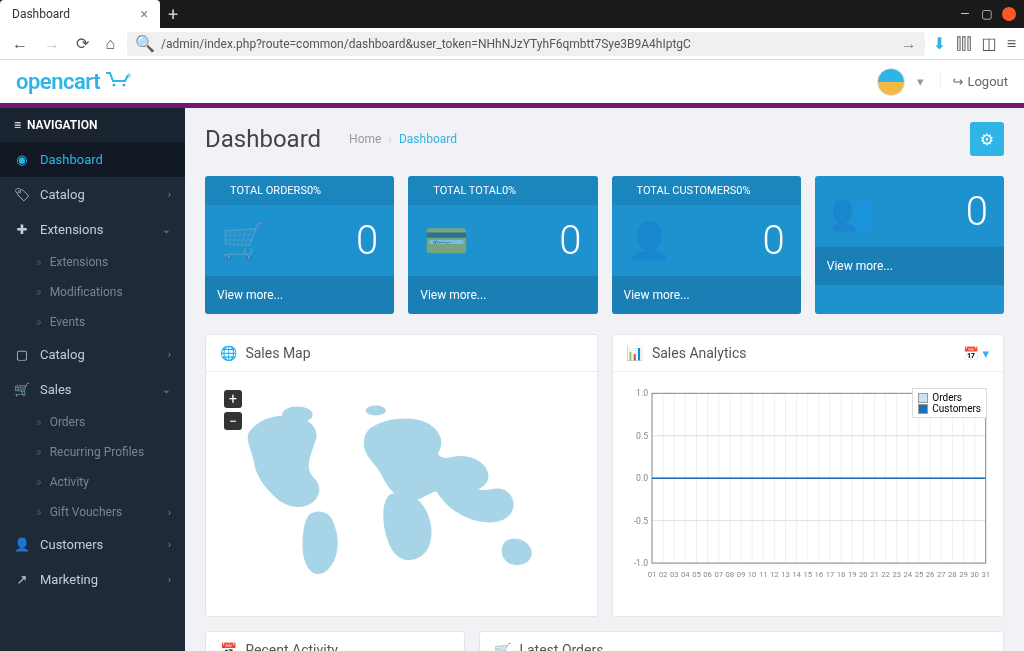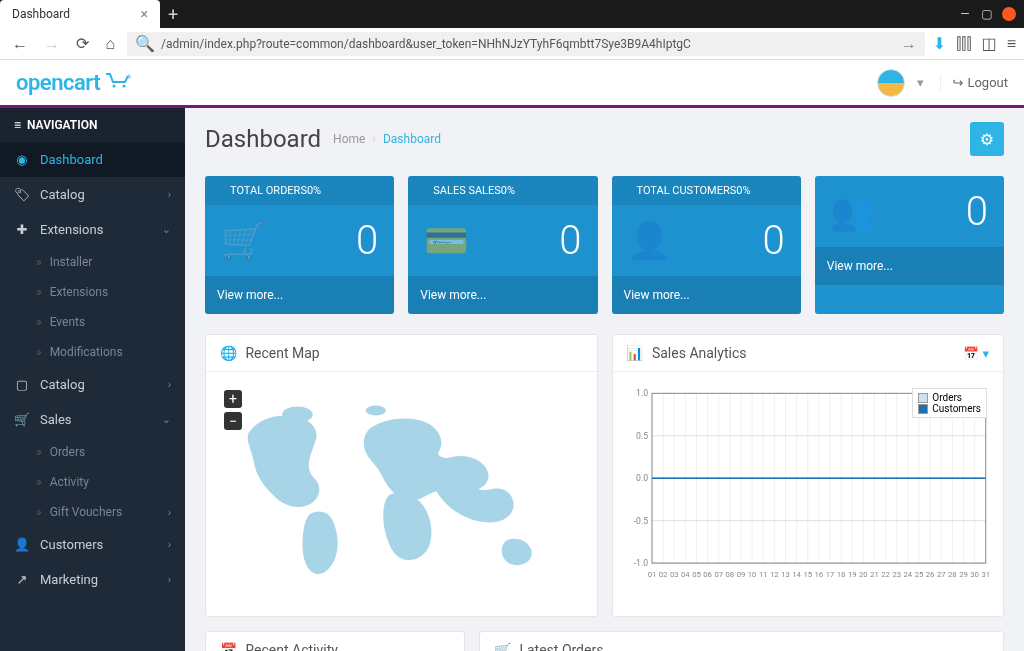--- a/index.html
+++ b/index.html
@@ -19,21 +19,21 @@
 .nav-btn { color: #555; cursor: pointer; font-size: 16px; padding: 2px 4px; }
 .nav-btn.disabled { color: #ccc; }
 .url-input-wrap { flex: 1; display: flex; align-items: center; background: #f0f0f0; border-radius: 3px; padding: 2px 8px; height: 24px; }
 .url-search-icon { color: #888; margin-right: 6px; }
 .url-text { font-size: 12px; color: #555; flex: 1; }
 .url-arrow { color: #888; }
 .toolbar-icons { display: flex; gap: 10px; align-items: center; color: #555; }
 .toolbar-icon { cursor: pointer; }
 
 
-.app-header { height: 48px; background: #fff; display: flex; align-items: center; padding: 0 16px; border-bottom: 3px solid #701a75; }
+.app-header { height: 48px; background: #fff; display: flex; align-items: center; padding: 0 16px; border-bottom: 5px solid #701a75; }
 .logo { display: flex; align-items: center; font-weight: 600; font-size: 22px; color: #2fb5e5; letter-spacing: -0.5px; }
 .logo .cart-g { margin-left: 4px; font-size: 18px; }
 .header-right { margin-left: auto; display: flex; align-items: center; gap: 12px; }
 .avatar { width: 28px; height: 28px; border-radius: 50%; background: linear-gradient(#2fb5e5 50%, #f4b942 50%); border: 1px solid #ddd; }
 .user-drop { color: #999; font-size: 13px; cursor: pointer; padding-right: 16px; border-right: 1px solid #eee; }
 .logout { color: #666; font-size: 13px; cursor: pointer; display: flex; align-items: center; gap: 4px; }
 
 
 .app-body { display: flex; height: calc(651px - 28px - 32px - 48px); }
 
@@ -45,21 +45,21 @@
 .nav-item .icon { width: 16px; text-align: center; }
 .nav-item .chev { margin-left: auto; font-size: 11px; color: #788494; }
 .nav-sub { padding: 8px 14px 8px 36px; font-size: 12px; color: #788494; cursor: pointer; display: flex; align-items: center; gap: 8px; }
 .nav-sub::before { content: "»"; color: #556; }
 .nav-sub .chev { margin-left: auto; font-size: 11px; }
 
 
 .main { flex: 1; background: #f0f2f5; overflow-y: auto; padding-bottom: 20px; }
 .page-header { display: flex; align-items: center; padding: 14px 20px; }
 .page-title { font-size: 24px; font-weight: 400; color: #444; }
-.breadcrumb { margin-left: 12px; font-size: 12px; color: #999; }
+.breadcrumb { margin-left: 28px; font-size: 12px; color: #999; }
 .breadcrumb a { color: #2fb5e5; text-decoration: none; }
 .bc-sep { margin: 0 4px; color: #ccc; }
 .settings-btn { margin-left: auto; background: #2fb5e5; color: #fff; border: none; width: 34px; height: 34px; border-radius: 3px; cursor: pointer; font-size: 16px; }
 
 
 .stat-row { display: flex; gap: 14px; padding: 6px 20px; }
 .stat-tile { flex: 1; background: #1e91cf; color: #fff; border-radius: 3px; overflow: hidden; }
 .stat-top { display: flex; padding: 8px 25px; font-size: 11px; background: rgba(0,0,0,0.08); }
 .stat-mid { display: flex; justify-content: space-between; align-items: center; padding: 12px 16px; }
 .stat-icon { color: rgba(255,255,255,0.4); font-size: 36px; }
@@ -169,43 +169,43 @@
           <span class="icon">🏷</span>
           <span>Catalog</span>
           <span class="chev">›</span>
         </div>
         <div class="nav-item">
           <span class="icon">✚</span>
           <span>Extensions</span>
           <span class="chev">⌄</span>
         </div>
         <div class="nav-sub">
-          <span>Installer</span>
-        </div>
-        <div class="nav-sub">
           <span>Extensions</span>
         </div>
         <div class="nav-sub">
+          <span>Modifications</span>
+        </div>
+        <div class="nav-sub">
           <span>Events</span>
-        </div>
-        <div class="nav-sub">
-          <span>Modifications</span>
         </div>
         <div class="nav-item">
           <span class="icon">▢</span>
           <span>Catalog</span>
           <span class="chev">›</span>
         </div>
         <div class="nav-item">
           <span class="icon">🛒</span>
           <span>Sales</span>
           <span class="chev">⌄</span>
         </div>
         <div class="nav-sub">
           <span>Orders</span>
+        </div>
+        <div class="nav-sub">
+          <span>Recurring Profiles</span>
         </div>
         <div class="nav-sub">
           <span>Activity</span>
         </div>
         <div class="nav-sub">
           <span>Gift Vouchers</span>
           <span class="chev">›</span>
         </div>
         <div class="nav-item">
           <span class="icon">👤</span>
@@ -238,21 +238,21 @@
             <span>0%</span>
           </div>
     <div class="stat-mid">
             <span class="stat-icon">🛒</span>
             <span class="stat-value">0</span>
           </div>
     <div class="stat-footer">View more...</div>
         </div>
         <div class="stat-tile">
     <div class="stat-top">
-            <span>SALES SALES</span>
+            <span>TOTAL TOTAL</span>
             <span>0%</span>
           </div>
     <div class="stat-mid">
             <span class="stat-icon">💳</span>
             <span class="stat-value">0</span>
           </div>
     <div class="stat-footer">View more...</div>
         </div>
         <div class="stat-tile">
     <div class="stat-top">
@@ -271,21 +271,21 @@
             <span class="stat-value">0</span>
           </div>
     <div class="stat-footer">View more...</div>
         </div>
       </div>
 
     <div class="panel-row">
       <div class="panel">
         <div class="panel-head">
           <span>🌐</span>
-          <span>Recent Map</span>
+          <span>Sales Map</span>
         </div>
         <div class="panel-body">
           <div class="map-wrap">
             <div class="zoom-ctrl">
               <div class="zoom-btn">+</div>
               <div class="zoom-btn">−</div>
             </div>
             <svg class="world-svg" viewBox="0 0 360 200">
               <g fill="#a8d4e8">
                 <path d="M30 40c10-15 30-20 50-15 15 4 20 15 15 25-5 15-10 25 0 35 8 8 5 20-5 25-12 6-25 2-35-8-10-10-18-20-20-35-2-10-8-20-5-27z"></path>

